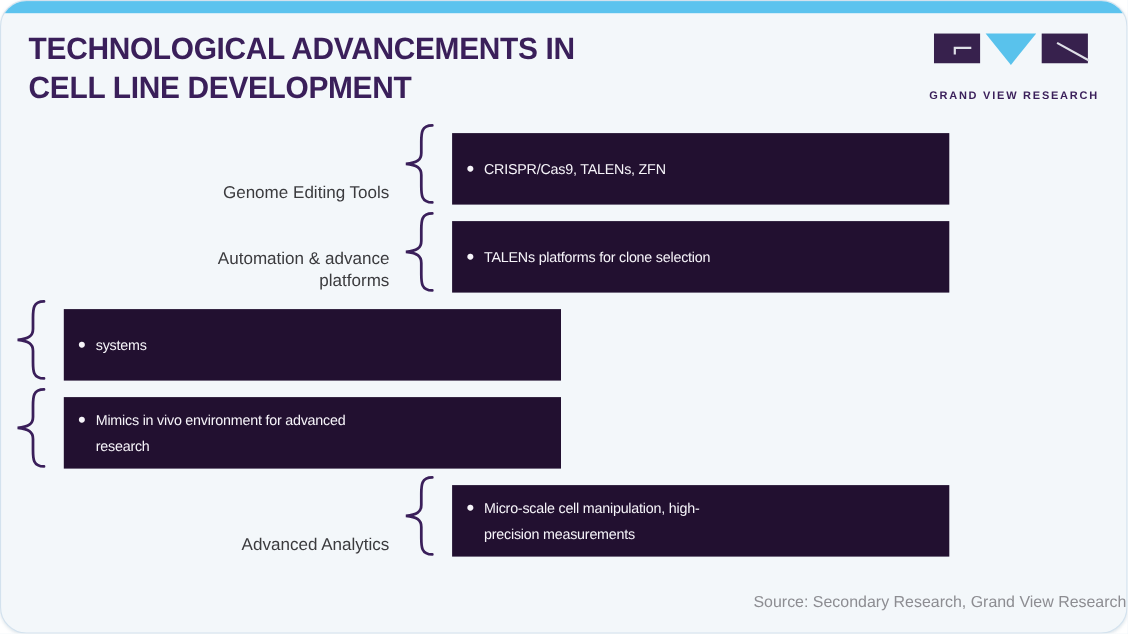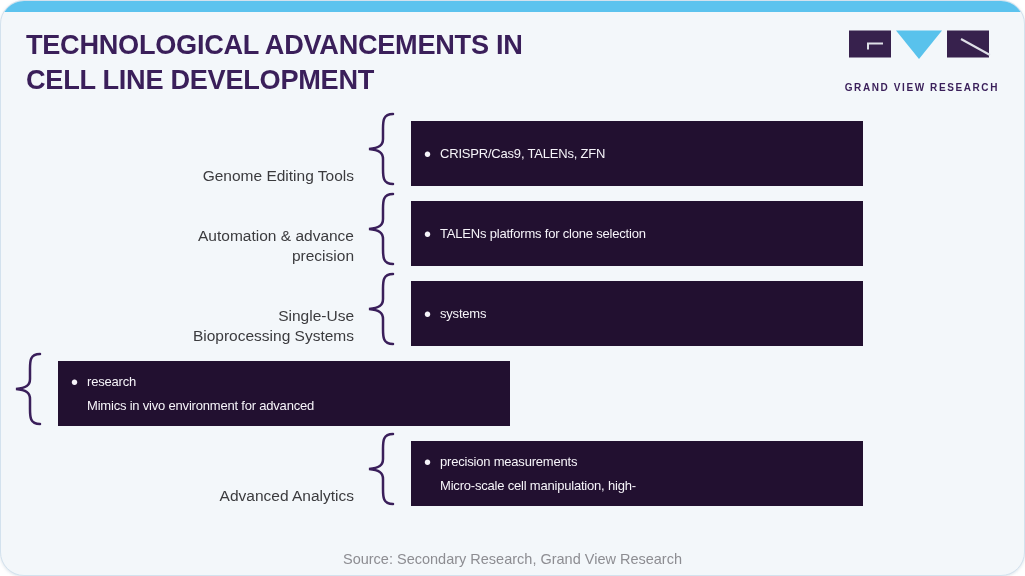--- a/index.html
+++ b/index.html
@@ -56,22 +56,22 @@
     background:#221030;
     display:flex; align-items:center;
     padding:0 12px 0 13px;
     color:#f6f4f9;
   }
   .box-content { display:flex; align-items:flex-start; }
   .bullet { font-size:20px; line-height:24px; margin-right:9px; }
   .box-lines div { font-size:13px; line-height:24px; letter-spacing:-0.2px; }
   .footer {
     position:absolute; top:539px; left:0; width:100%;
-    text-align:center;
-    font-size:14.5px; color:#8d8d92;margin-top:11px;
+    text-align:right;
+    font-size:14.5px; color:#8d8d92;
   }
 </style>
 </head>
 <body>
 
 <div class="card">
   <div class="topbar"></div>
 
   <div class="header">
     <h1 class="title"><span>TECHNOLOGICAL ADVANCEMENTS IN</span><br><span>CELL LINE DEVELOPMENT</span></h1>
@@ -109,41 +109,37 @@
             <div>CRISPR/Cas9, TALENs, ZFN</div>
             <div></div>
           </div>
         </div>
       </div>
     </div>
 
     <div class="row">
       <div class="row-label">
         <div>Automation &amp; advance</div>
-        <div>precision</div>
+        <div>platforms</div>
       </div>
       <svg class="brace" width="32" height="74" viewBox="0 0 32 74">
         <path d="M 29 2 C 19 2 19 9 19 17 L 19 27 C 19 33.5 15 36 5 37 C 15 38 19 40.5 19 47 L 19 57 C 19 65 19 72 29 72" fill="none" stroke="#3a1f5a" stroke-width="2.5" stroke-linecap="round"></path>
       </svg>
       <div class="box">
         <div class="box-content">
           <span class="bullet">•</span>
           <div class="box-lines">
             <div>TALENs platforms for clone selection</div>
             <div></div>
           </div>
         </div>
       </div>
     </div>
 
     <div class="row">
-      <div class="row-label">
-        <div>Single-Use</div>
-        <div>Bioprocessing Systems</div>
-      </div>
       <svg class="brace" width="32" height="74" viewBox="0 0 32 74">
         <path d="M 29 2 C 19 2 19 9 19 17 L 19 27 C 19 33.5 15 36 5 37 C 15 38 19 40.5 19 47 L 19 57 C 19 65 19 72 29 72" fill="none" stroke="#3a1f5a" stroke-width="2.5" stroke-linecap="round"></path>
       </svg>
       <div class="box">
         <div class="box-content">
           <span class="bullet">•</span>
           <div class="box-lines">
             <div>systems</div>
           </div>
         </div>
@@ -151,40 +147,40 @@
     </div>
 
     <div class="row">
       <svg class="brace" width="32" height="74" viewBox="0 0 32 74">
         <path d="M 29 2 C 19 2 19 9 19 17 L 19 27 C 19 33.5 15 36 5 37 C 15 38 19 40.5 19 47 L 19 57 C 19 65 19 72 29 72" fill="none" stroke="#3a1f5a" stroke-width="2.5" stroke-linecap="round"></path>
       </svg>
       <div class="box">
         <div class="box-content">
           <span class="bullet">•</span>
           <div class="box-lines">
+            <div>Mimics in vivo environment for advanced</div>
             <div>research</div>
-            <div>Mimics in vivo environment for advanced</div>
           </div>
         </div>
       </div>
     </div>
 
     <div class="row">
       <div class="row-label">
         <div>Advanced Analytics</div>
       </div>
       <svg class="brace" width="32" height="74" viewBox="0 0 32 74">
         <path d="M 29 2 C 19 2 19 9 19 17 L 19 27 C 19 33.5 15 36 5 37 C 15 38 19 40.5 19 47 L 19 57 C 19 65 19 72 29 72" fill="none" stroke="#3a1f5a" stroke-width="2.5" stroke-linecap="round"></path>
       </svg>
       <div class="box">
         <div class="box-content">
           <span class="bullet">•</span>
           <div class="box-lines">
+            <div>Micro-scale cell manipulation, high-</div>
             <div>precision measurements</div>
-            <div>Micro-scale cell manipulation, high-</div>
           </div>
         </div>
       </div>
     </div>
 
   </div>
 
   <div class="footer">Source: Secondary Research, Grand View Research</div>
 </div>
 

